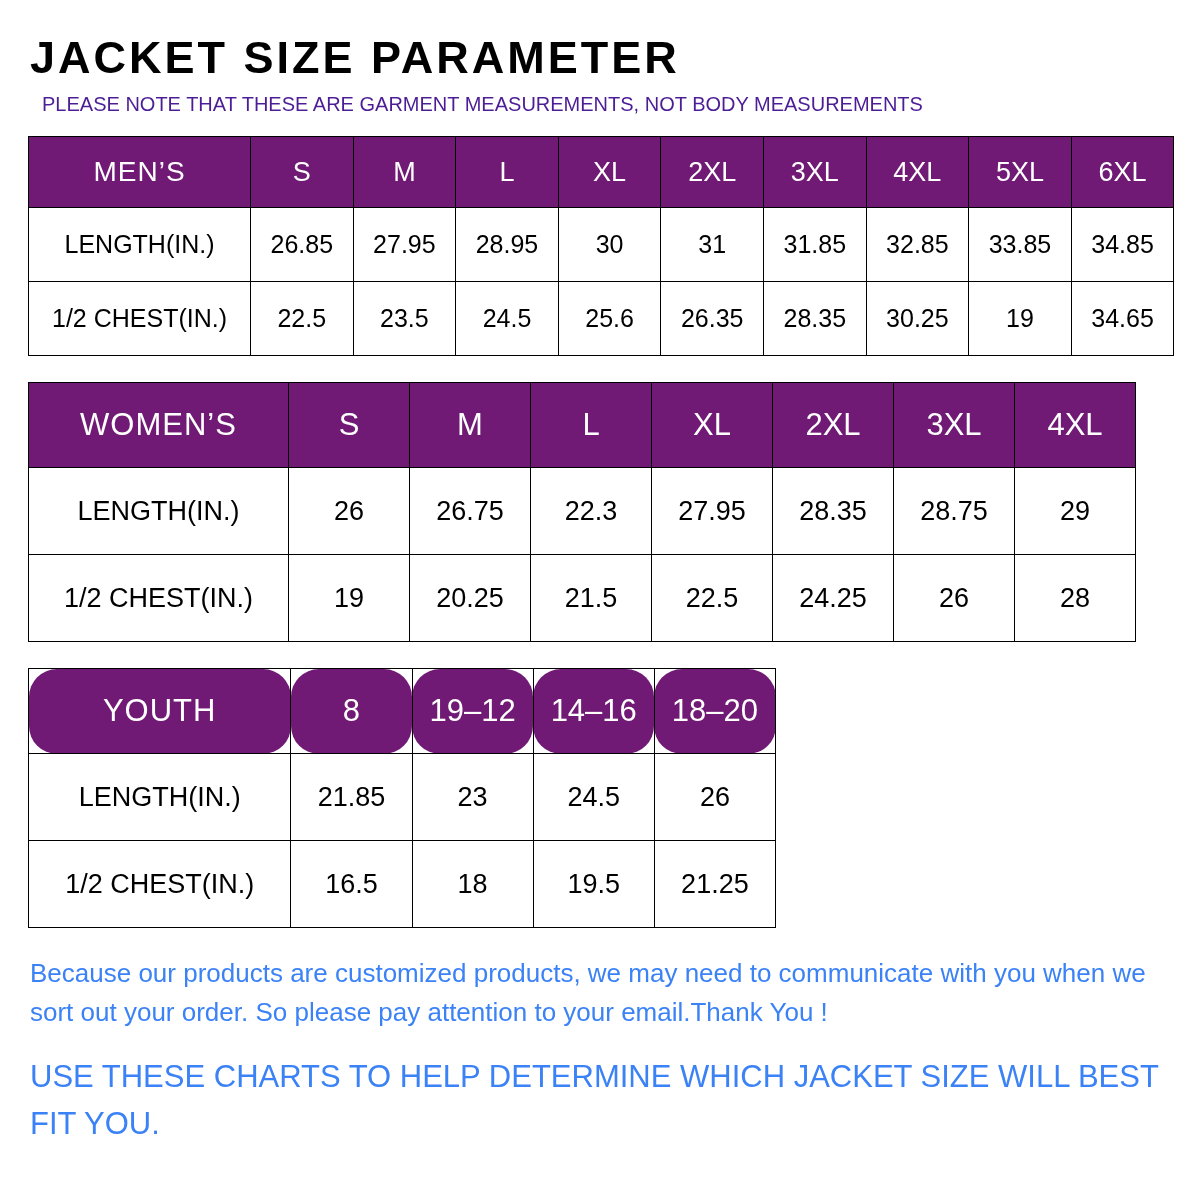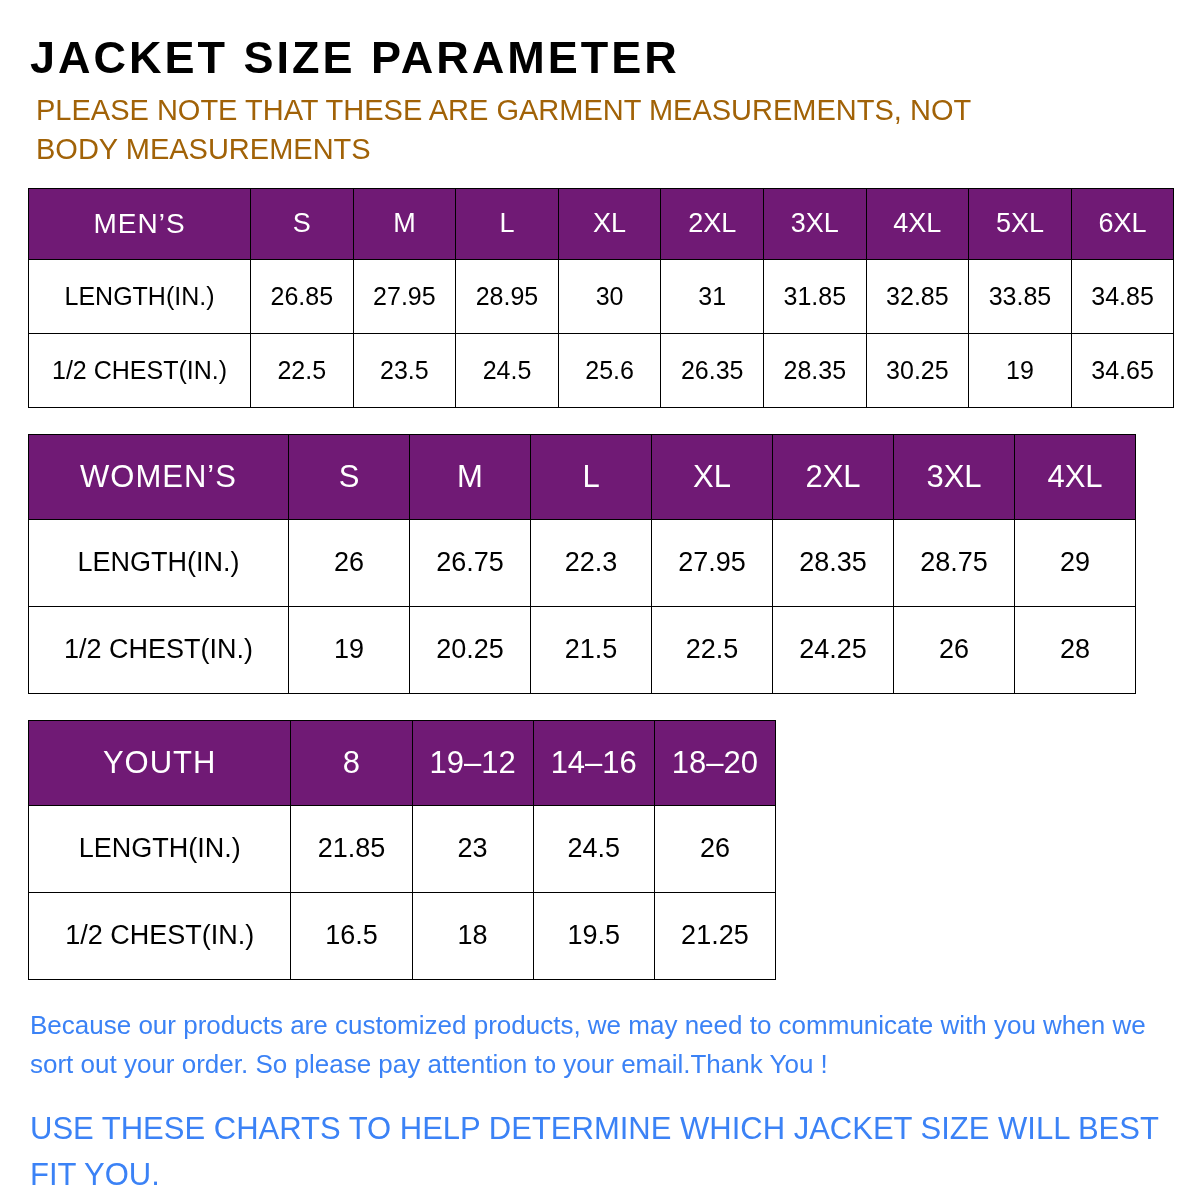--- a/index.html
+++ b/index.html
@@ -21,24 +21,24 @@
     padding: 28px 28px 12px 28px;
   }
   .title {
     font-size: 45px;
     font-weight: bold;
     letter-spacing: 3px;
     margin: 6px 0 10px 2px;
     line-height: 1.05;
   }
   .note-red {
-    color: #a16207;
-    font-size: 29px;
+    color: #4c1d95;
+    font-size: 20px;
     line-height: 1.35;
-    margin: 0 0 18px 8px;
+    margin: 0 0 18px 14px;
     max-width: 960px;
   }
   table.size {
     border-collapse: collapse;
     table-layout: fixed;
     margin-bottom: 26px;
   }
   table.size td, table.size th {
     border: 1px solid #000000;
     text-align: center;
@@ -65,21 +65,21 @@
   
   #womens-table { width: 1108px; }
   #womens-table .hdr td { height: 84px; font-size: 31px; }
   #womens-table .hdr td.label-cell { font-size: 31px; letter-spacing: 1px; }
   #womens-table tbody tr.data td { height: 86px; font-size: 27px; }
   #womens-table col.c0 { width: 260px; }
   #womens-table col.cn { width: 121px; }
 
   
   #youth-table { width: 748px; }
-  #youth-table .hdr td { height: 84px; font-size: 31px; }
+  #youth-table .hdr td { height: 84px; font-size: 31px; border-radius: 28px; }
   #youth-table .hdr td.label-cell { font-size: 31px; letter-spacing: 1px; }
   #youth-table tbody tr.data td { height: 86px; font-size: 27px; }
   #youth-table col.c0 { width: 262px; }
   #youth-table col.cn { width: 121px; }
 
   .footer-red {
     color: #3b82f6;
     font-size: 26px;
     line-height: 1.5;
     margin: 16px 0 0 2px;

